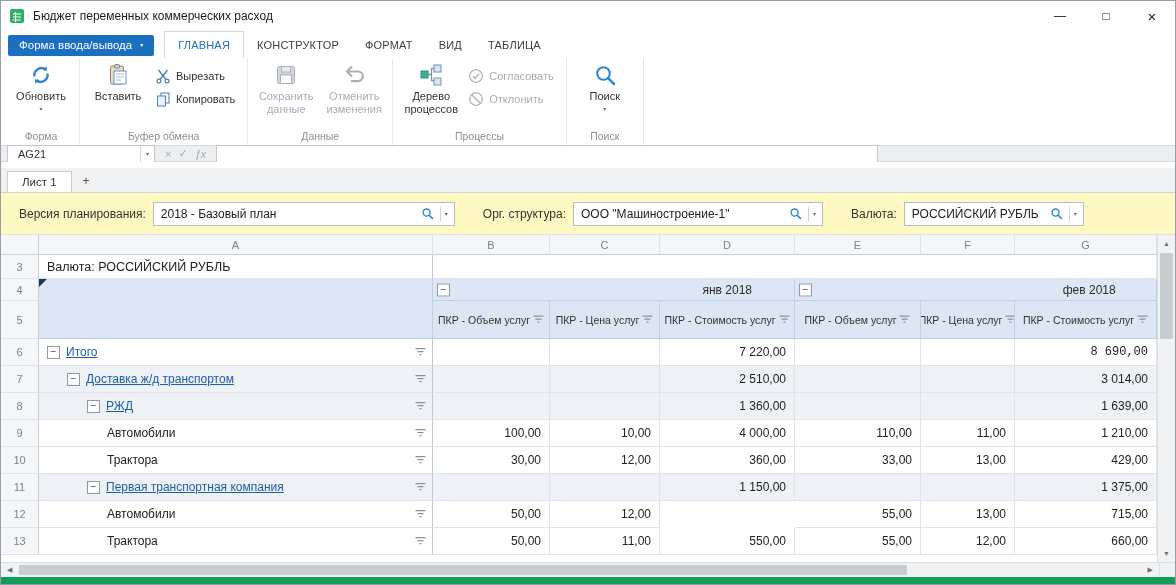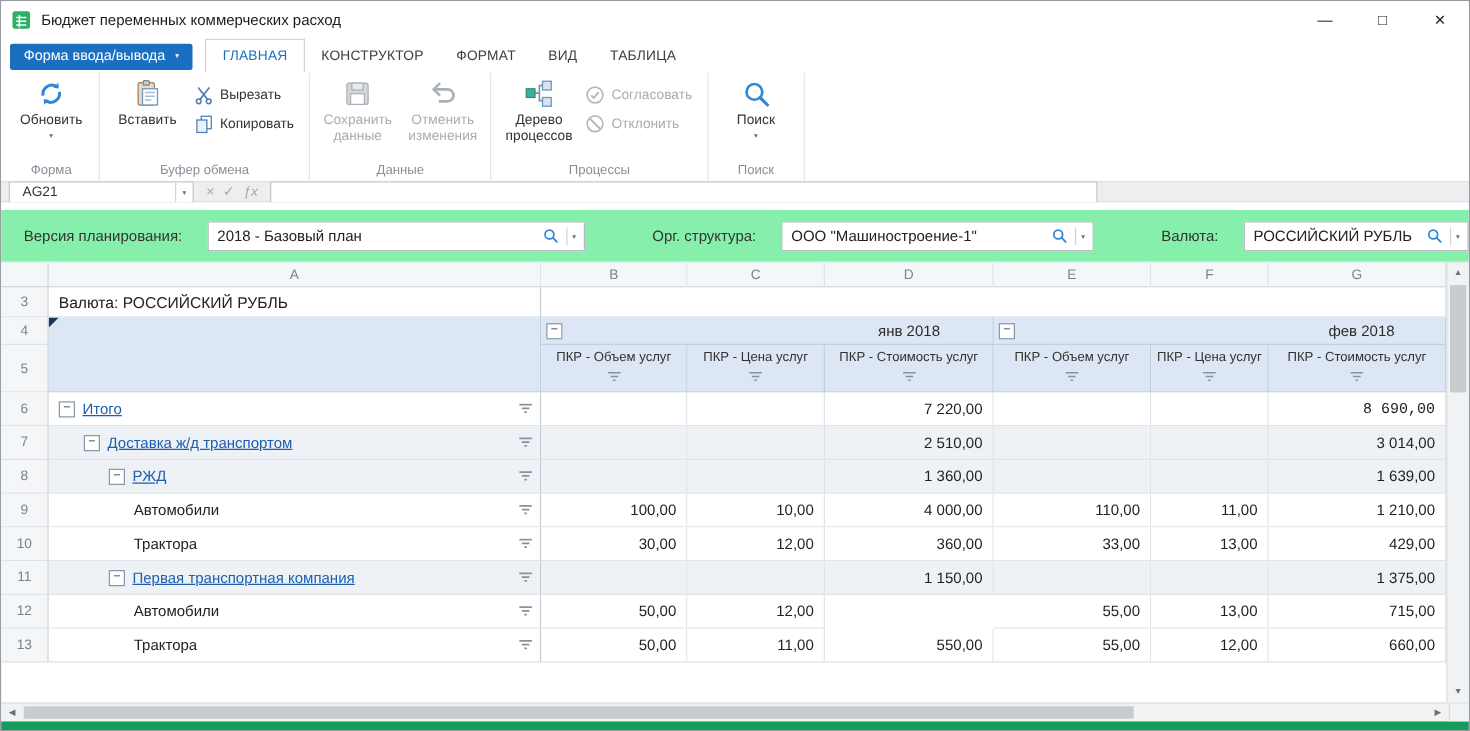--- a/index.html
+++ b/index.html
@@ -47,21 +47,21 @@
 .fb-ic.fx{font-style:italic;font-size:11px}
 .fbinput{width:662px;height:18px;background:#fff;border:1px solid #c2c7ce}
 
 
 .midgap{height:6px;background:#fff;flex:0 0 auto}
 .sheettabs{height:25px;flex:0 0 auto;background:#f0f1f3;border-bottom:1px solid #cfd3d8;display:flex;align-items:flex-end;padding-left:6px}
 .stab{font-size:11.5px;color:#333;background:#fff;border:1px solid #c8cdd3;border-bottom:none;padding:4px 14px;margin-right:2px}
 .stab.add{background:transparent;border:none;color:#555;padding:4px 9px;font-size:12px}
 
 
-.filterbar{height:42px;flex:0 0 auto;background:#86efac;border-bottom:1px solid #e0e3e8;display:flex;align-items:center;padding-left:18px;gap:20px}
+.filterbar{height:42px;flex:0 0 auto;background:#fef9c3;border-bottom:1px solid #e0e3e8;display:flex;align-items:center;padding-left:18px;gap:7px}
 .flabel{font-size:12px;color:#333;white-space:nowrap}
 .fselect{height:24px;border:1px solid #b6bcc4;background:#fff;display:flex;align-items:center;padding-left:7px;font-size:12px;color:#222}
 .fselect .val{flex:1;white-space:nowrap;overflow:hidden}
 .fsep{width:1px;height:14px;background:#d0d4d9;margin:0 4px 0 6px}
 .fcaret{font-size:6px;color:#6a7078;padding-right:6px}
 .gap22{width:14px}
 
 
 .gridarea{flex:1;display:flex;overflow:hidden}
 .grid{width:1156px;flex:0 0 auto;display:grid;overflow:hidden;
@@ -70,21 +70,21 @@
 .cell{position:relative;display:flex;align-items:center;font-size:12px;color:#222;background:#fff;border-right:1px solid #e0e3e8;border-bottom:1px solid #e0e3e8;overflow:hidden}
 .colhead,.rowhead,.corner{background:#f4f6f8;color:#7a848f;font-size:11px;display:flex;align-items:center;justify-content:center}
 .colhead{border-right:1px solid #dfe2e6;border-bottom:1px solid #c9ced6}
 .rowhead{border-right:1px solid #c9ced6;border-bottom:1px solid #dfe2e6}
 .corner{border-right:1px solid #c9ced6;border-bottom:1px solid #c9ced6}
 .ahead,.mhead,.qhead{background:#dce6f4;border-right:1px solid #c3cfe0;border-bottom:1px solid #c3cfe0}
 .tri{position:absolute;left:0;top:0;width:0;height:0;border-left:8px solid #17365d;border-bottom:8px solid transparent}
 .cbox{display:inline-flex;align-items:center;justify-content:center;width:13px;height:13px;flex:0 0 auto;border:1px solid #8b98a8;background:#fff;font-size:10px;line-height:1;color:#444;margin-right:6px}
 .mhead .cbox{position:absolute;left:4px;top:50%;transform:translateY(-50%);margin:0}
 .mlabel{position:absolute;right:0;width:37%;text-align:center;font-size:12px;color:#2c2c2c}
-.qhead{flex-direction:column;justify-content:center;gap:3px}
+.qhead{flex-direction:row;justify-content:center;gap:3px}
 .qtext{font-size:10.5px;color:#333;white-space:nowrap}
 .a-cell{border-right:1px solid #c4cad2;padding-right:24px}
 .currency{font-size:12.5px;padding-left:8px}
 .num{justify-content:flex-end;padding-right:8px;font-size:12px}
 .tint{background:#eef1f5}
 .rlink{color:#1d5fae;text-decoration:underline;white-space:nowrap}
 .rtext{color:#222;white-space:nowrap}
 .cell-funnel{position:absolute;right:6px;top:50%;transform:translateY(-50%);display:inline-flex}
 
 
@@ -278,20 +278,24 @@
     <div class="fbicons">
       <span class="fb-ic">×</span>
       <span class="fb-ic">✓</span>
       <span class="fb-ic fx">ƒx</span>
     </div>
     <div class="fbinput"></div>
   </div>
 
   <div class="midgap"></div>
 
+  <div class="sheettabs">
+    <div class="stab">Лист 1</div>
+    <div class="stab add">+</div>
+  </div>
 
   <div class="filterbar">
     <span class="flabel">Версия планирования:</span>
     <div class="fselect" style="width:302px">
       <span class="val">2018 - Базовый план</span>
       <span class="icon16" style="width:13px;height:13px">
         <svg viewBox="0 0 14 14" width="13" height="13">
             <circle cx="6" cy="6" r="3.8" fill="none" stroke="#2e86d5" stroke-width="1.5"></circle>
             <path d="M9 9l3.4 3.4" stroke="#2e86d5" stroke-width="1.6" stroke-linecap="round"></path>
           </svg>

